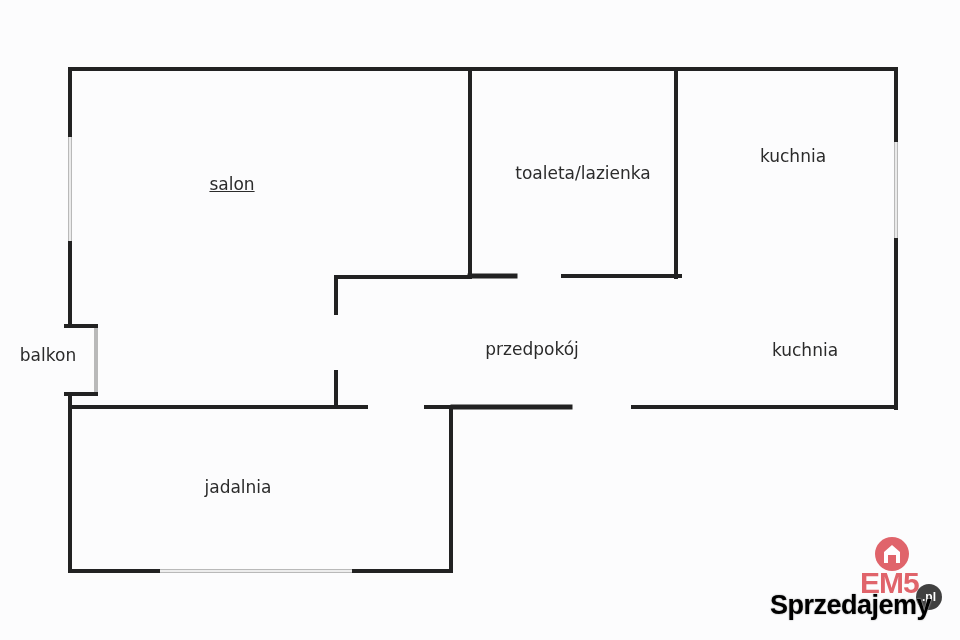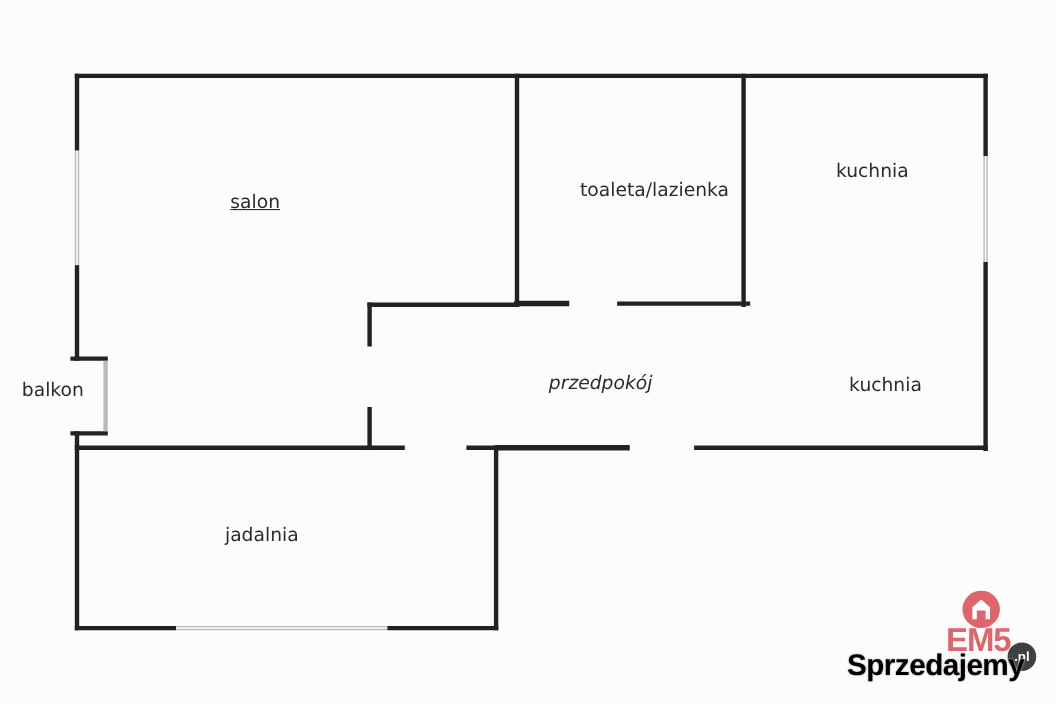--- a/index.html
+++ b/index.html
@@ -80,23 +80,23 @@
     <line x1="96" y1="328" x2="96" y2="392"></line>
   </g>
   <g stroke="#fff" stroke-width="1.4" fill="none">
     <line x1="70" y1="137" x2="70" y2="241"></line>
     <line x1="896" y1="142" x2="896" y2="238"></line>
     <line x1="160" y1="571" x2="352" y2="571"></line>
   </g>
 </svg>
 
 <div class="label" style="left:232px;top:184px;text-decoration:underline;">salon</div>
-<div class="label" style="left:595px;top:173px;text-align:right;">toaleta/lazienka</div>
+<div class="label" style="left:583px;top:173px;text-align:right;">toaleta/lazienka</div>
 <div class="label" style="left:793px;top:156px;text-align:center;">kuchnia</div>
-<div class="label" style="left:546px;top:349px;font-style:italic;">przedpokój</div>
+<div class="label" style="left:532px;top:349px;">przedpokój</div>
 <div class="label" style="left:805px;top:350px;">kuchnia</div>
 <div class="label" style="left:48px;top:355px;text-align:center;">balkon</div>
 <div class="label" style="left:238px;top:487px;">jadalnia</div>
 
 <div class="logo">
   <div class="logo-circle">
     <svg width="34" height="34" viewBox="0 0 34 34">
       <path d="M9 26 V15 L17 8 L25 15 V26 H21 V18 H13 V26 Z" fill="#fff"></path>
     </svg>
   </div>

